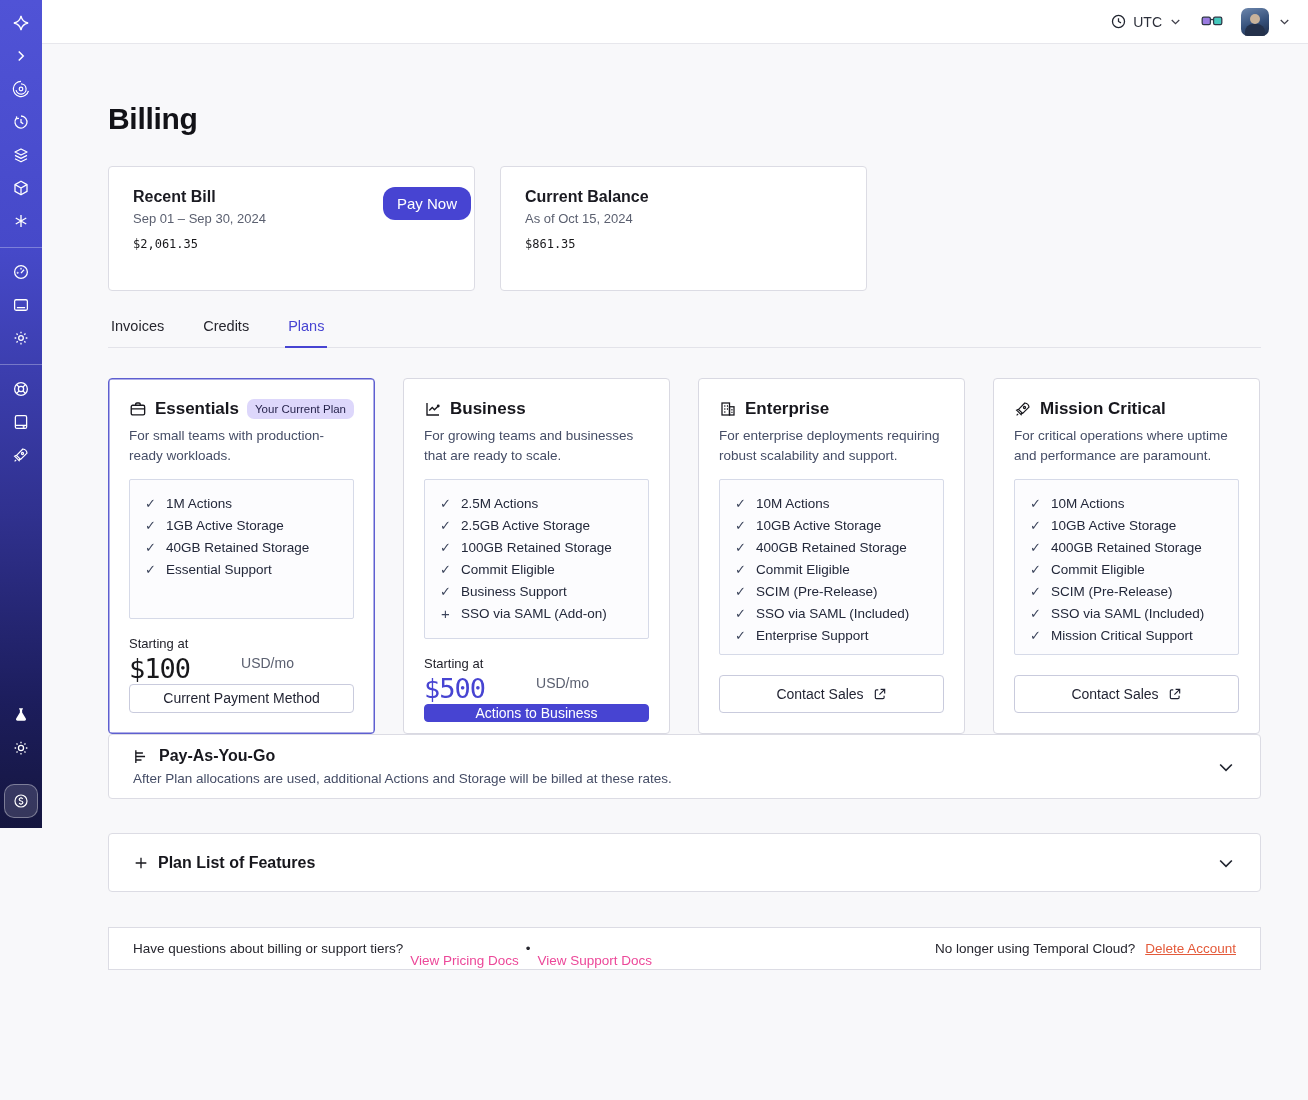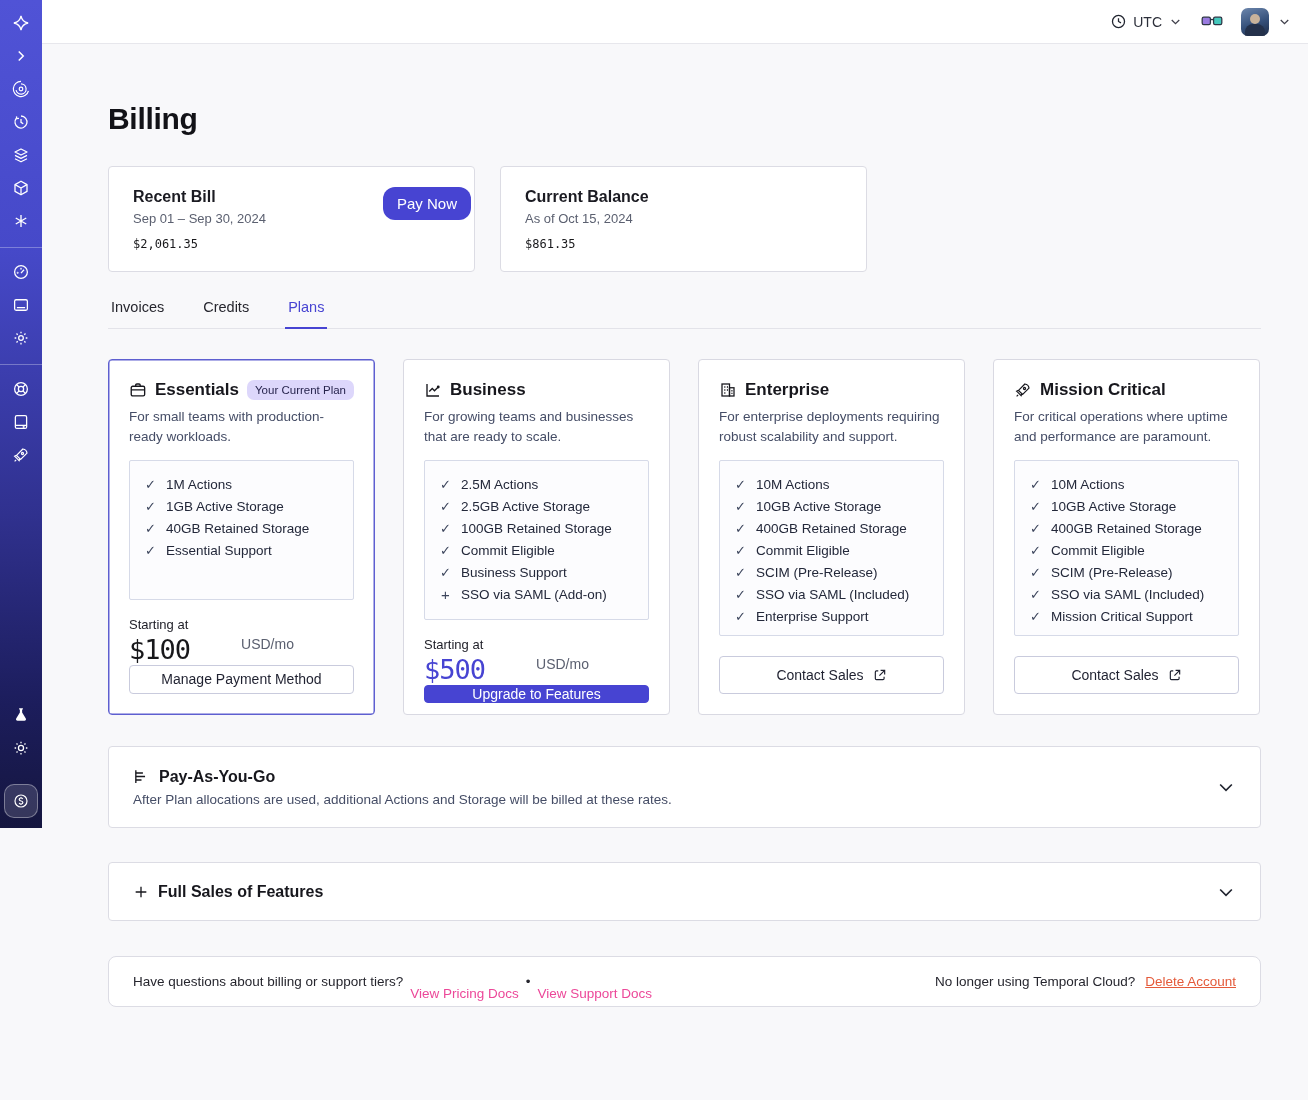--- a/index.html
+++ b/index.html
@@ -57,21 +57,21 @@
     content:""; position:absolute; left:4px; top:16px; width:20px; height:14px;
     border-radius:8px 8px 0 0; background:#24314b;
   }
 
   
   .main { position:absolute; left:42px; top:44px; right:0; bottom:0; padding:0 47px 0 66px; }
   .page-title { margin-top:58px; font-size:30px; font-weight:700; letter-spacing:-.3px; color:#121217; }
 
   .summary-row { display:flex; gap:25px; margin-top:30px; }
   .summary-card {
-    width:367px; height:106px; background:#fff; border:1px solid var(--border);
+    width:367px; height:125px; background:#fff; border:1px solid var(--border);
     border-radius:4px; padding:21px 24px; position:relative;
   }
   .summary-card h3 { font-size:16px; font-weight:700; color:#1b1b22; }
   .summary-sub { font-size:13px; color:var(--muted); margin-top:5px; }
   .summary-amount { font-size:12px; margin-top:11px; color:#18181b; }
   .pay-now-btn {
     position:absolute; right:3px; top:20px; background:var(--accent); color:#fff;
     border:none; border-radius:12px; font-size:15px; font-weight:400;
     padding:8px 14px; cursor:pointer; font-family:inherit;
   }
@@ -112,28 +112,28 @@
     font-family:inherit; cursor:pointer; display:flex; align-items:center; justify-content:center; gap:9px;
   }
   .plan-cta.outline { background:#fff; border:1px solid #c9cbdd; color:#1f2130; }
   .plan-cta.primary { background:var(--accent); border:1px solid var(--accent); color:#fff; }
 
   
   .accordion {
     background:#fff; border:1px solid var(--border); border-radius:4px;
     display:flex; align-items:center; justify-content:space-between; cursor:pointer;
   }
-  .acc-payg { margin-top:31px; height:82px; padding:0 24px; }
+  .acc-payg { height:65px; padding:0 24px; }
   .acc-features { margin-top:34px; height:59px; padding:0 24px; }
   .acc-title-row { display:flex; align-items:center; gap:9px; font-size:16px; font-weight:700; color:#17171d; }
   .acc-sub { font-size:13.5px; color:#454d66; margin-top:6px; }
 
   
   .footer-bar {
-    margin-top:35px; height:51px; background:#fff; border:1px solid var(--border); border-radius:8px;
+    margin-top:35px; height:43px; background:#fff; border:1px solid var(--border); border-radius:0;
     display:flex; align-items:center; justify-content:space-between; padding:0 24px;
     font-size:13.5px; color:#26262e;
   }
   .footer-left { display:flex; align-items:center; gap:7px; }
   .footer-right { display:flex; align-items:center; gap:10px; }
   .f-link { color:#ec4899; cursor:pointer;margin-top:24px; }
   .delete-link { color:var(--danger); text-decoration:underline; cursor:pointer; }
 </style>
 </head>
 <body>
@@ -342,21 +342,21 @@
         </ul>
       <div class="starting-at">Starting at</div>
       <div class="price-row">
         <span class="price mono">$100</span>
         <span class="price-unit">
           <span>USD</span>
           <span>/mo</span>
         </span>
       </div>
       <button class="plan-cta outline">
-        <span>Manage Payment Method</span>
+        <span>Current Payment Method</span>
       </button>
     </article>
 
     <article class="plan-card">
       <div class="plan-head">
         <span style="width:18px;height:18px">
           <svg viewBox="0 0 24 24" fill="none" stroke="#17171d" stroke-width="1.8">
               <path d="M4 4v16h16"></path>
               <path d="M7 14l4-4 3 3 5-5"></path>
               <circle cx="19" cy="8" r="1" fill="#17171d"></circle>
@@ -393,21 +393,21 @@
         </ul>
       <div class="starting-at">Starting at</div>
       <div class="price-row">
         <span class="price mono accent">$500</span>
         <span class="price-unit">
           <span>USD</span>
           <span>/mo</span>
         </span>
       </div>
       <button class="plan-cta primary">
-        <span>Upgrade to Features</span>
+        <span>Actions to Business</span>
       </button>
     </article>
 
     <article class="plan-card">
       <div class="plan-head">
         <span style="width:18px;height:18px">
           <svg viewBox="0 0 24 24" fill="none" stroke="#17171d" stroke-width="1.7">
               <rect x="4" y="4" width="10" height="16"></rect>
               <rect x="14" y="9" width="6" height="11"></rect>
               <path d="M7 8h1.5M10.5 8H12M7 12h1.5M10.5 12H12M7 16h1.5M16.5 13h1.5M16.5 16.5h1.5"></path>
@@ -531,21 +531,21 @@
     </span>
   </section>
 
   <section class="accordion acc-features">
     <div class="acc-title-row">
       <span style="width:16px;height:16px">
         <svg viewBox="0 0 24 24" fill="none" stroke="#17171d" stroke-width="2">
             <path d="M12 4v16M4 12h16"></path>
           </svg>
       </span>
-      <span>Full Sales of Features</span>
+      <span>Plan List of Features</span>
     </div>
     <span style="width:20px;height:20px">
       <svg viewBox="0 0 24 24" fill="none" stroke="#20242f" stroke-width="2">
           <path d="M5 9l7 7 7-7"></path>
         </svg>
     </span>
   </section>
 
   <section class="footer-bar">
     <div class="footer-left">

